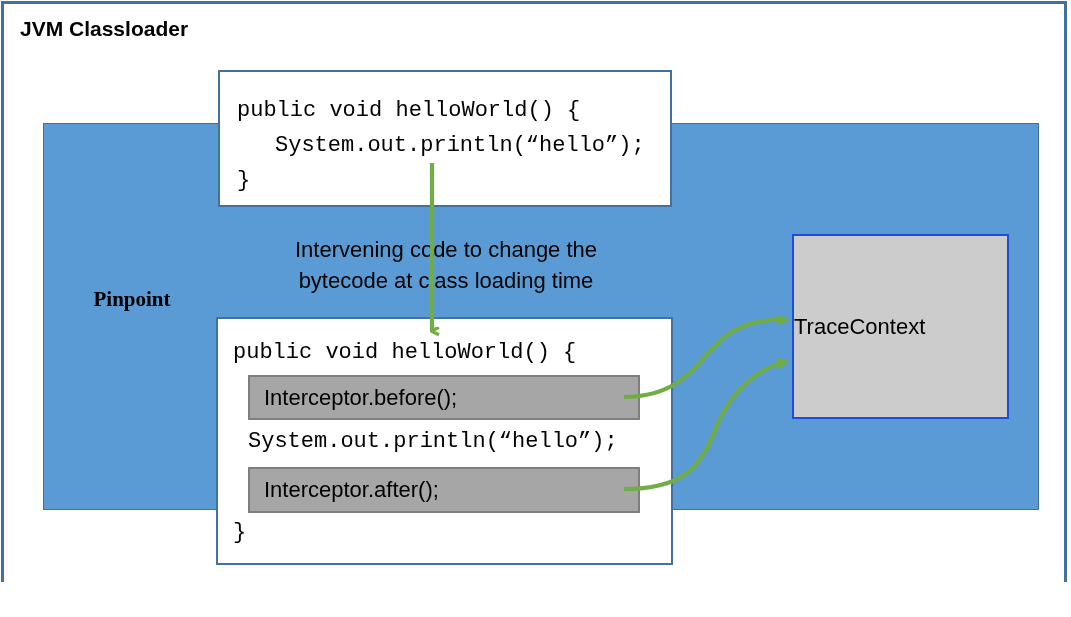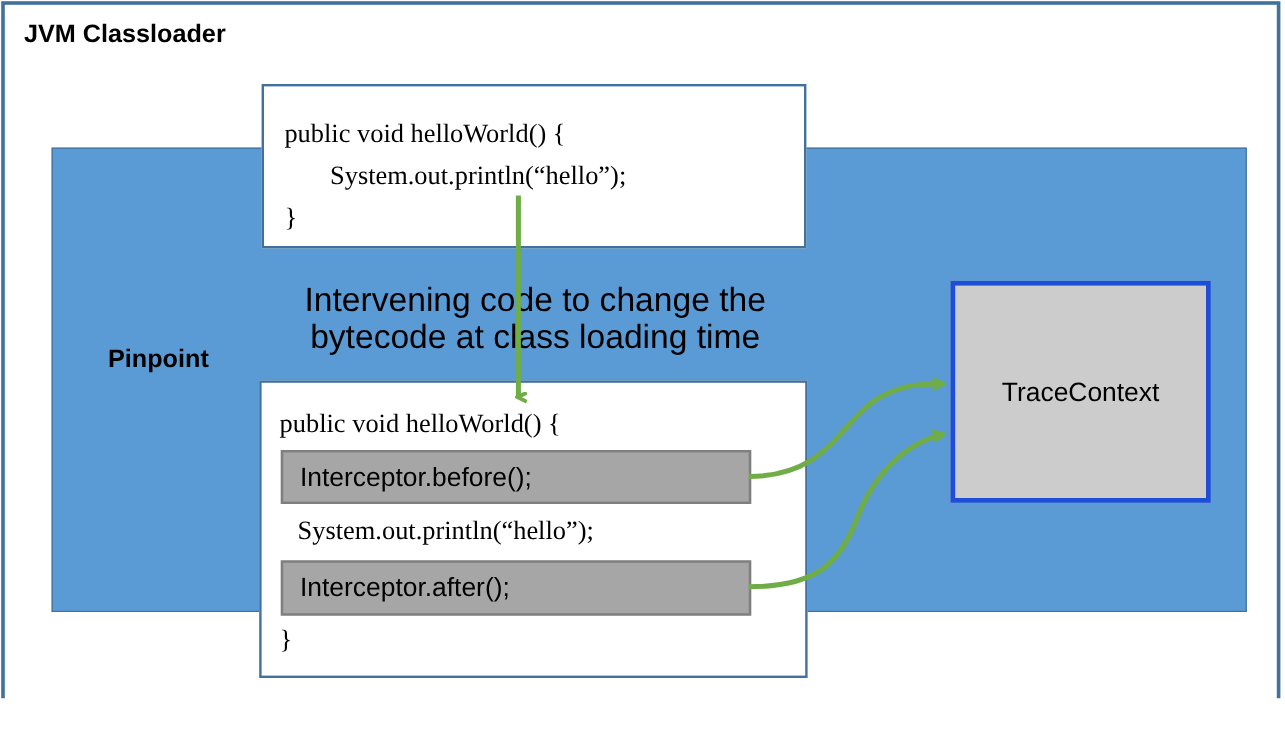--- a/index.html
+++ b/index.html
@@ -52,20 +52,21 @@
   #agent-label {
     position: absolute;
     left: 62px;
     top: 285px;
     width: 140px;
     text-align: center;
     font-size: 21px;
     font-weight: bold;
     line-height: 29px;
     color: #000000;
+    font-family: Liberation Serif, serif;
   }
   
   .code-box {
     position: absolute;
     background: #ffffff;
     border: 2px solid #41719C;
     box-sizing: border-box;
   }
   #code-box-original {
     left: 218px;
@@ -77,36 +78,37 @@
     left: 216px;
     top: 317px;
     width: 457px;
     height: 248px;
   }
   .code-line {
     position: absolute;
     font-size: 22px;
     color: #000000;
     white-space: nowrap;
-    font-family: Liberation Serif, serif;
+    font-family: Liberation Mono, monospace;
   }
   
   #orig-l1 { left: 17px; top: 26px; }
   #orig-l2 { left: 55px; top: 61px; }
   #orig-l3 { left: 17px; top: 96px; }
   
   #inst-l1 { left: 15px; top: 21px; }
   #inst-l3 { left: 30px; top: 110px; }
   #inst-l5 { left: 15px; top: 201px; }
   
   .interceptor-bar {
     position: absolute;
     background: #A6A6A6;
     border: 2px solid #7F7F7F;
     box-sizing: border-box;
+    margin-left: 14px;
   }
   #interceptor-before-bar {
     left: 16px;
     top: 56px;
     width: 392px;
     height: 45px;
   }
   #interceptor-after-bar {
     left: 16px;
     top: 148px;
@@ -124,39 +126,39 @@
     white-space: nowrap;
   }
   
   #trace-context-box {
     position: absolute;
     left: 792px;
     top: 234px;
     width: 217px;
     height: 185px;
     background: #CCCCCC;
-    border: 4px solid #1d4ed8;
+    border: 2px solid #1d4ed8;
     box-sizing: border-box;
     display: flex;
     align-items: center;
-    justify-content: center;
+    justify-content: flex-start;
   }
   #trace-context-label {
     font-size: 22px;
     color: #000000;
     white-space: nowrap;
   }
   
   #intervening-note {
     position: absolute;
     left: 248px;
     top: 234px;
     width: 396px;
     text-align: center;
-    font-size: 28px;
+    font-size: 22px;
     line-height: 31px;
     color: #000000;
   }
   
   #arrows {
     position: absolute;
     left: 0;
     top: 0;
     width: 1071px;
     height: 617px;

